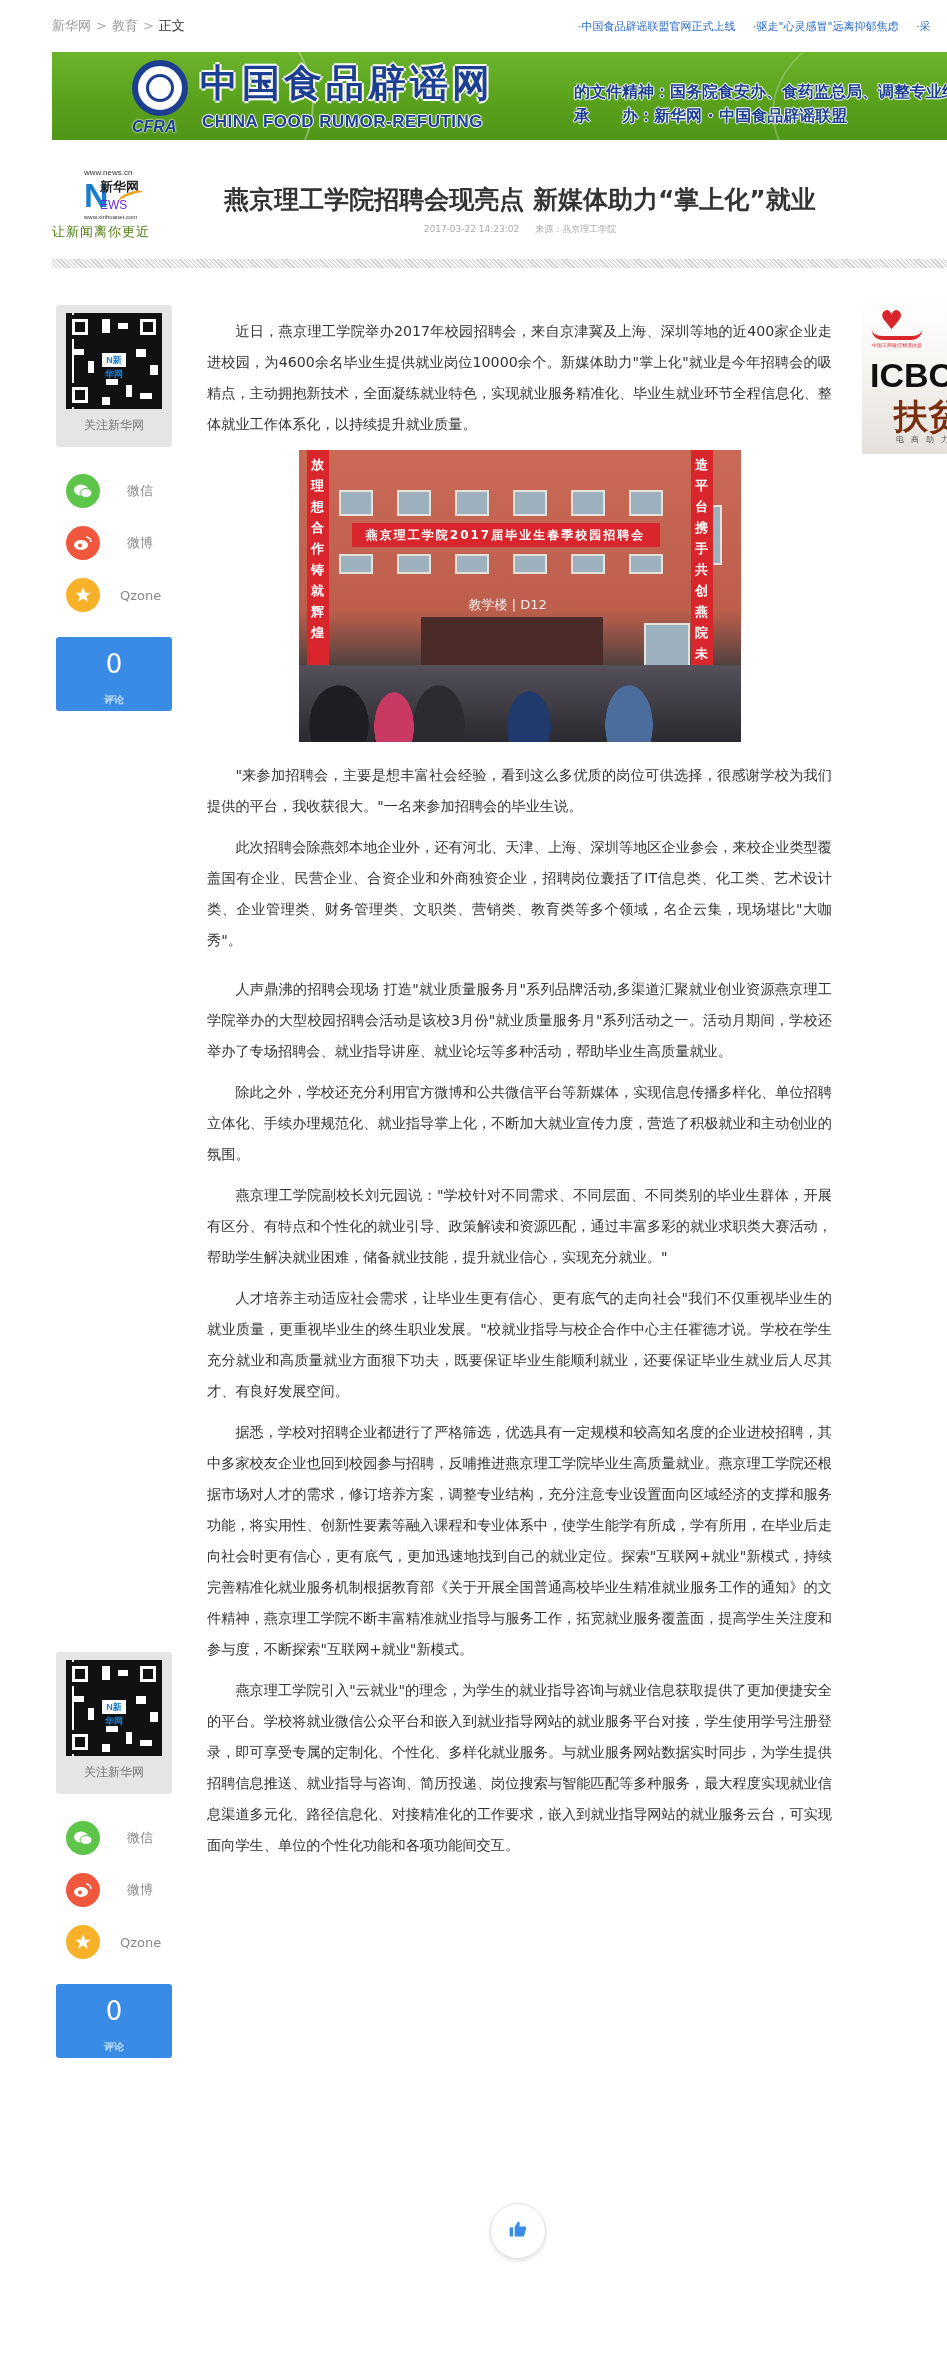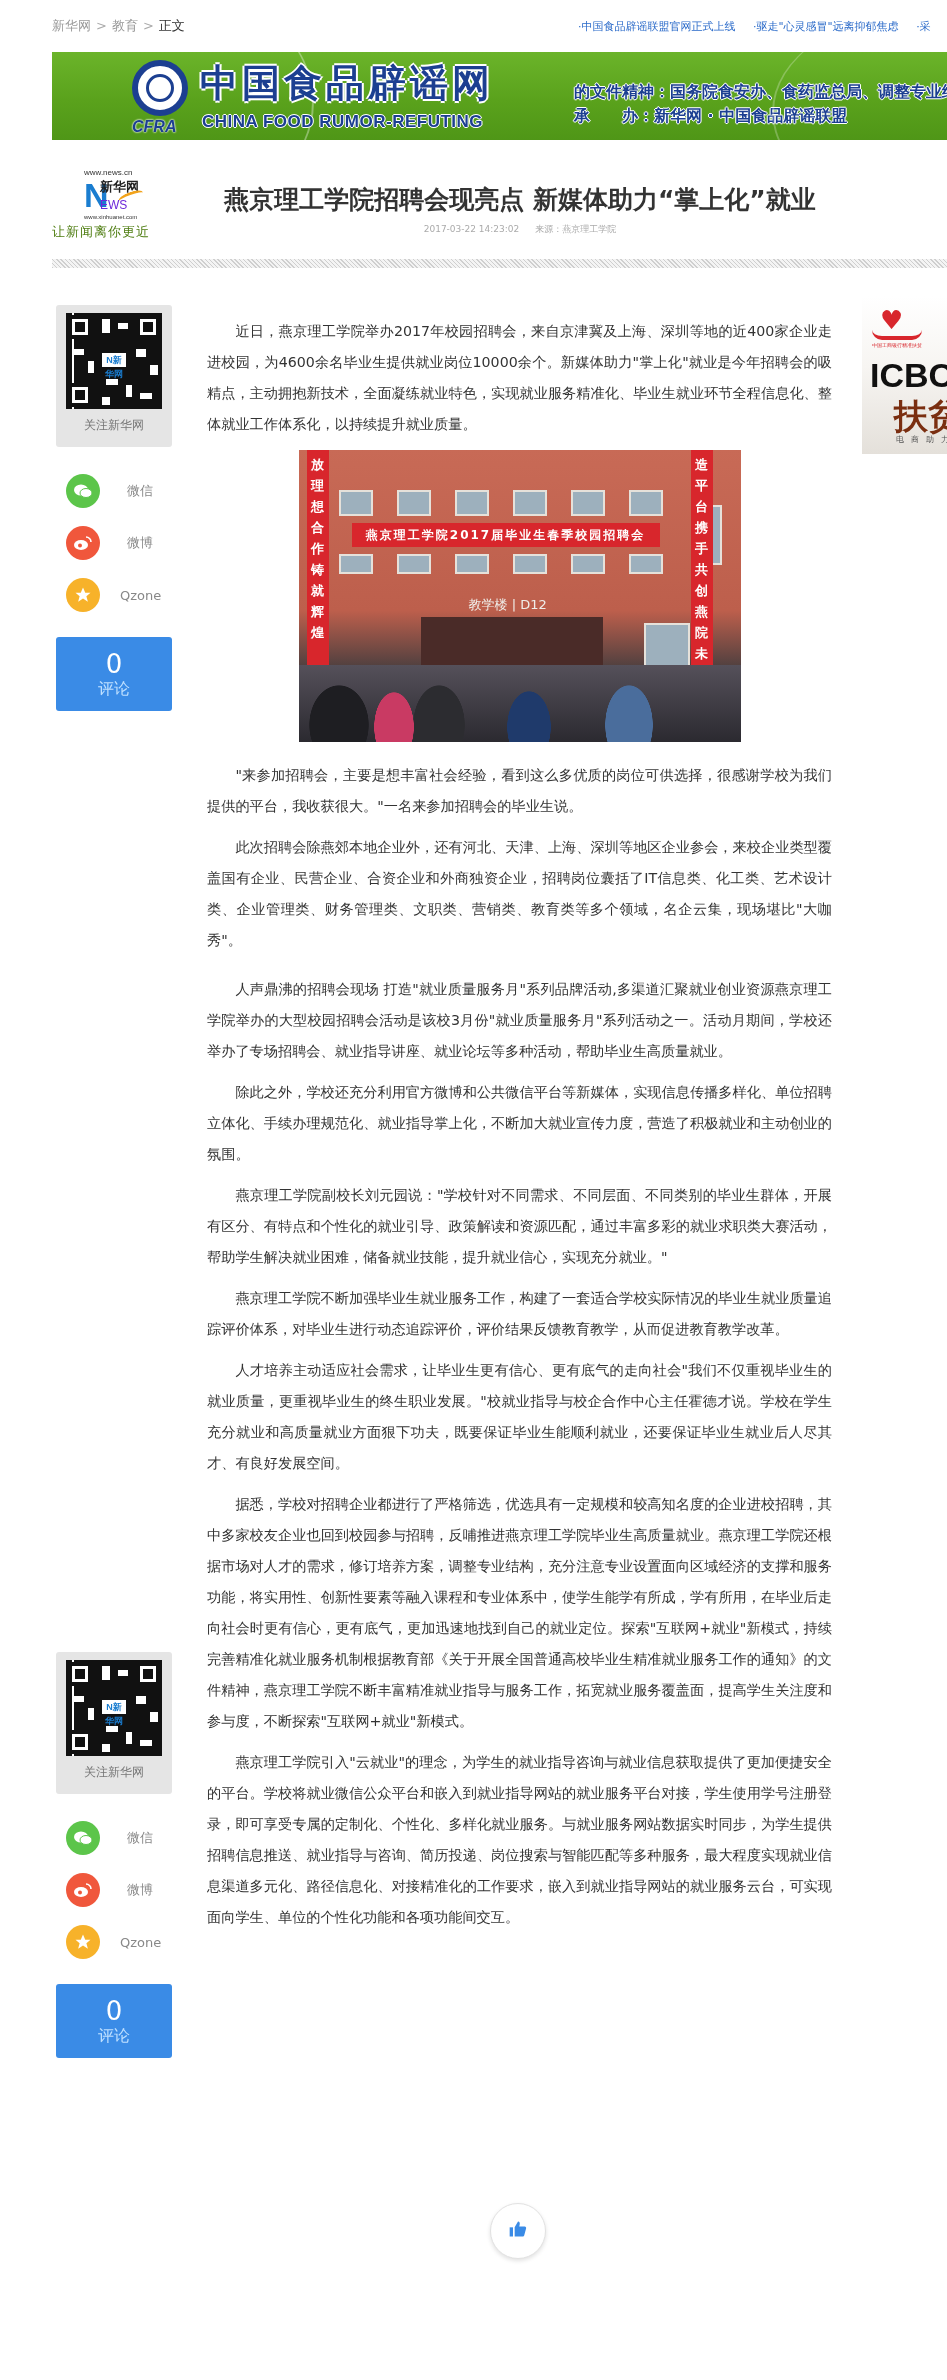--- a/index.html
+++ b/index.html
@@ -62,21 +62,21 @@
   .qr .finder { position: absolute; width: 24px; height: 24px; background: #111; border: 4px solid #111; box-shadow: inset 0 0 0 3px #fff; }
   .qr .finder::after { content: ""; position: absolute; left: 5px; top: 5px; width: 6px; height: 6px; background: #111; }
   .qr-center { position: absolute; left: 36px; top: 40px; width: 24px; height: 14px; background: #fff; font-size: 9px; font-weight: bold; color: #1a7dd0; text-align: center; line-height: 14px; font-family: "Liberation Sans", sans-serif; }
   .qr-label { text-align: center; font-size: 12px; color: #777; margin-top: 8px; }
   .share-list { margin-top: 18px; }
   .share-item { height: 52px; display: flex; align-items: center; padding-left: 10px; }
   .share-icon { width: 34px; height: 34px; border-radius: 50%; display: flex; align-items: center; justify-content: center; color: #fff; font-size: 15px; }
   .share-label { margin-left: 20px; font-size: 13px; color: #888; width: 40px; text-align: center; }
   .comment-btn { margin-top: 16px; width: 116px; height: 74px; background: #3a8be6; border-radius: 3px; text-align: center; color: #fff; }
   .comment-count { font-size: 26px; padding-top: 12px; line-height: 30px; }
-  .comment-label { font-size: 16px; color: #bfe0ff; margin-top: 0; }
+  .comment-label { font-size: 10px; color: #bfe0ff; margin-top: 14px; font-weight: bold; }
 
   
   .ad { position: absolute; left: 862px; top: 296px; width: 85px; height: 158px; background: linear-gradient(180deg, #ffffff 0%, #f7f5f2 45%, #e4e0da 100%); overflow: hidden; }
   .ad-heart { position: absolute; left: 18px; top: 12px; width: 32px; height: 24px; color: #d8262c; font-size: 26px; line-height: 24px; }
   .ad-hands { position: absolute; left: 10px; top: 34px; width: 50px; height: 10px; border-bottom: 4px solid #d8262c; border-radius: 0 0 25px 25px; }
   .ad-small { position: absolute; left: 10px; top: 46px; font-size: 5px; color: #d8262c; white-space: nowrap; }
   .ad-icbc { position: absolute; left: 8px; top: 60px; font-size: 34px; font-weight: bold; color: #111; font-family: "Liberation Sans", sans-serif; white-space: nowrap; }
   .ad-big { position: absolute; left: 32px; top: 98px; font-size: 34px; font-weight: bold; color: #7a2e10; white-space: nowrap; }
   .ad-sub { position: absolute; left: 34px; top: 138px; font-size: 8px; color: #555; letter-spacing: 7px; white-space: nowrap; }
 
@@ -286,21 +286,20 @@
     <div class="banner-v" style="left:392px;top:0;height:230px;">造<br>平<br>台<br>携<br>手<br>共<br>创<br>燕<br>院<br>未<br>来</div>
     <div class="door"></div>
     <div class="sign">教学楼 | D12</div>
     <div class="crowd"></div>
   </div>
   <p>"来参加招聘会，主要是想丰富社会经验，看到这么多优质的岗位可供选择，很感谢学校为我们提供的平台，我收获很大。"一名来参加招聘会的毕业生说。</p>
   <p>此次招聘会除燕郊本地企业外，还有河北、天津、上海、深圳等地区企业参会，来校企业类型覆盖国有企业、民营企业、合资企业和外商独资企业，招聘岗位囊括了IT信息类、化工类、艺术设计类、企业管理类、财务管理类、文职类、营销类、教育类等多个领域，名企云集，现场堪比"大咖秀"。</p>
   <p style="margin-top:18px;">人声鼎沸的招聘会现场 打造"就业质量服务月"系列品牌活动,多渠道汇聚就业创业资源燕京理工学院举办的大型校园招聘会活动是该校3月份"就业质量服务月"系列活动之一。活动月期间，学校还举办了专场招聘会、就业指导讲座、就业论坛等多种活动，帮助毕业生高质量就业。</p>
   <p>除此之外，学校还充分利用官方微博和公共微信平台等新媒体，实现信息传播多样化、单位招聘立体化、手续办理规范化、就业指导掌上化，不断加大就业宣传力度，营造了积极就业和主动创业的氛围。</p>
   <p>燕京理工学院副校长刘元园说："学校针对不同需求、不同层面、不同类别的毕业生群体，开展有区分、有特点和个性化的就业引导、政策解读和资源匹配，通过丰富多彩的就业求职类大赛活动，帮助学生解决就业困难，储备就业技能，提升就业信心，实现充分就业。"</p>
-  <p>燕京理工学院不断加强毕业生就业服务工作，构建了一套适合学校实际情况的毕业生就业质量追踪评价体系，对毕业生进行动态追踪评价，评价结果反馈教育教学，从而促进教育教学改革。</p>
   <p>人才培养主动适应社会需求，让毕业生更有信心、更有底气的走向社会"我们不仅重视毕业生的就业质量，更重视毕业生的终生职业发展。"校就业指导与校企合作中心主任霍德才说。学校在学生充分就业和高质量就业方面狠下功夫，既要保证毕业生能顺利就业，还要保证毕业生就业后人尽其才、有良好发展空间。</p>
   <p>据悉，学校对招聘企业都进行了严格筛选，优选具有一定规模和较高知名度的企业进校招聘，其中多家校友企业也回到校园参与招聘，反哺推进燕京理工学院毕业生高质量就业。燕京理工学院还根据市场对人才的需求，修订培养方案，调整专业结构，充分注意专业设置面向区域经济的支撑和服务功能，将实用性、创新性要素等融入课程和专业体系中，使学生能学有所成，学有所用，在毕业后走向社会时更有信心，更有底气，更加迅速地找到自己的就业定位。探索"互联网+就业"新模式，持续完善精准化就业服务机制根据教育部《关于开展全国普通高校毕业生精准就业服务工作的通知》的文件精神，燕京理工学院不断丰富精准就业指导与服务工作，拓宽就业服务覆盖面，提高学生关注度和参与度，不断探索"互联网+就业"新模式。</p>
   <p>燕京理工学院引入"云就业"的理念，为学生的就业指导咨询与就业信息获取提供了更加便捷安全的平台。学校将就业微信公众平台和嵌入到就业指导网站的就业服务平台对接，学生使用学号注册登录，即可享受专属的定制化、个性化、多样化就业服务。与就业服务网站数据实时同步，为学生提供招聘信息推送、就业指导与咨询、简历投递、岗位搜索与智能匹配等多种服务，最大程度实现就业信息渠道多元化、路径信息化、对接精准化的工作要求，嵌入到就业指导网站的就业服务云台，可实现面向学生、单位的个性化功能和各项功能间交互。</p>
 </div>
 
 <div class="like-btn">
   <span>
     <svg width="20" height="20" viewBox="0 0 24 24">
         <rect x="2" y="10" width="4" height="11" fill="#3a8be6"></rect>
         <path d="M8 10 L12 3 C14 3 14.5 4.5 14 7 L13.5 9 H20 C21.5 9 22 10.2 21.7 11.5 L19.5 19.5 C19.2 20.5 18.5 21 17.5 21 H8 Z" fill="#3a8be6"></path>

